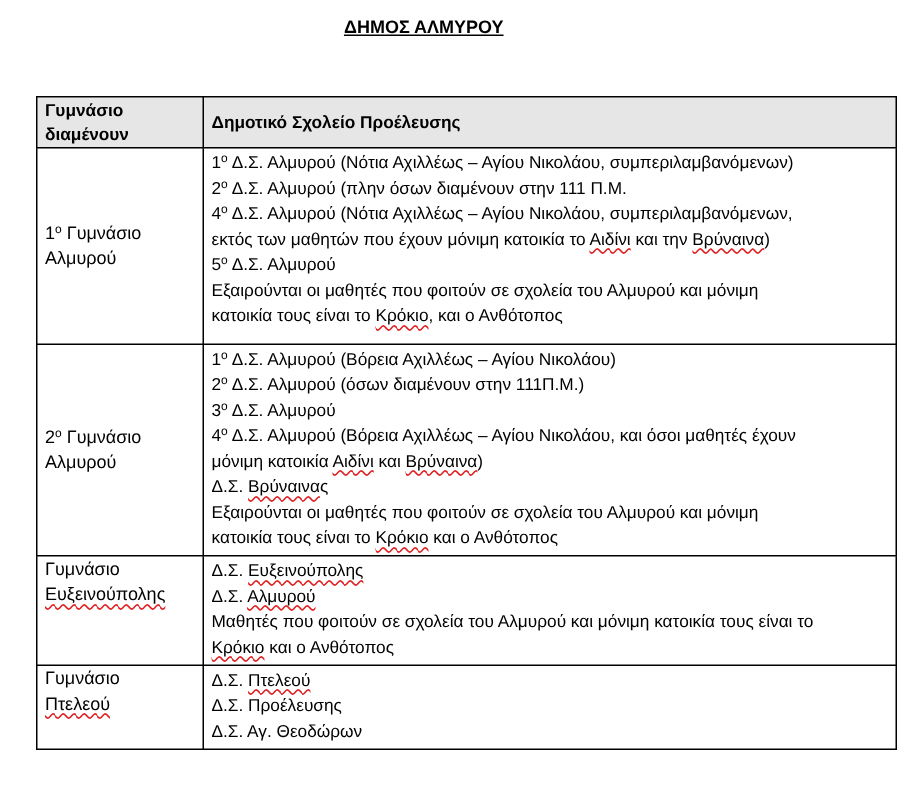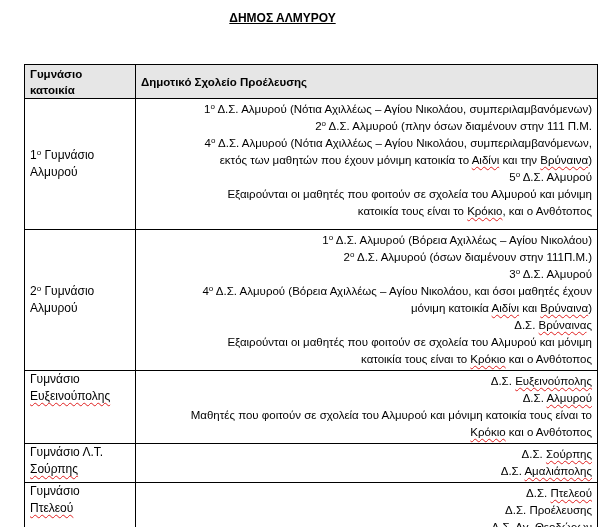--- a/index.html
+++ b/index.html
@@ -6,35 +6,35 @@
   body { width:616px; height:527px; position:relative; overflow:hidden;
          font-family:"Liberation Sans", "DejaVu Sans", sans-serif; color:#000; }
   .title { position:absolute; left:0; width:488px; top:11px; text-align:center;
            font-size:12px; font-weight:bold; }
   .title span { text-decoration:underline; margin-left:77px; }
   table { position:absolute; left:24px; top:64px; width:574px; border-collapse:collapse;
           font-size:11.5px; }
   td, th { border:1.3px solid #000; vertical-align:middle; padding:0 5px; }
   th { background:#e6e6e6; font-weight:bold; text-align:left; line-height:16px; height:33px; }
   td.left { width:100px; line-height:17px; font-size:12px;margin-left:21px; }
-  td.right { line-height:17px; padding-top:2px; padding-bottom:2px;text-align:right; }
+  td.right { line-height:17px; padding-top:2px; padding-bottom:2px; }
   td.top { vertical-align:top; }
   .line { display:block; white-space:nowrap; }
   .sp { text-decoration:underline wavy #e02020; text-decoration-thickness:1px; text-underline-offset:2px; }
   sup { font-size:8px; vertical-align:4px; line-height:0; }
 </style>
 </head>
 <body>
 
 <div class="title"><span>ΔΗΜΟΣ ΑΛΜΥΡΟΥ</span></div>
 
 <table>
   <thead>
     <tr>
-      <th style="width:100px">Γυμνάσιο κατοικία</th>
+      <th style="width:100px">Γυμνάσιο διαμένουν</th>
       <th>Δημοτικό Σχολείο Προέλευσης</th>
     </tr>
   </thead>
   <tbody id="tbody">
       <tr style="height: 131px;">
         <td class="left">
           <span class="line">1<sup>ο</sup>  Γυμνάσιο</span>
           <span class="line">Αλμυρού</span>
         </td>
         <td class="right top">
@@ -68,30 +68,20 @@
           <span class="line">Γυμνάσιο</span>
           <span class="line"><span class="sp">Ευξεινούπολης</span></span>
         </td>
         <td class="right top">
           <span class="line">Δ.Σ. <span class="sp">Ευξεινούπολης</span></span>
           <span class="line">Δ.Σ. <span class="sp">Αλμυρού</span></span>
           <span class="line">Μαθητές που φοιτούν σε σχολεία του Αλμυρού και μόνιμη κατοικία τους είναι το</span>
           <span class="line"><span class="sp">Κρόκιο</span> και ο Ανθότοπος</span>
         </td>
       </tr>
-      <tr style="height: 35px;">
-        <td class="left top">
-          <span class="line">Γυμνάσιο Λ.Τ.</span>
-          <span class="line"><span class="sp">Σούρπης</span></span>
-        </td>
-        <td class="right top">
-          <span class="line">Δ.Σ.  <span class="sp">Σούρπης</span></span>
-          <span class="line">Δ.Σ. <span class="sp">Αμαλιάπολης</span></span>
-        </td>
-      </tr>
       <tr style="height: 51px;">
         <td class="left top">
           <span class="line">Γυμνάσιο</span>
           <span class="line"><span class="sp">Πτελεού</span></span>
         </td>
         <td class="right top">
           <span class="line">Δ.Σ. <span class="sp">Πτελεού</span></span>
           <span class="line">Δ.Σ. Προέλευσης</span>
           <span class="line">Δ.Σ. Αγ. Θεοδώρων</span>
         </td>

